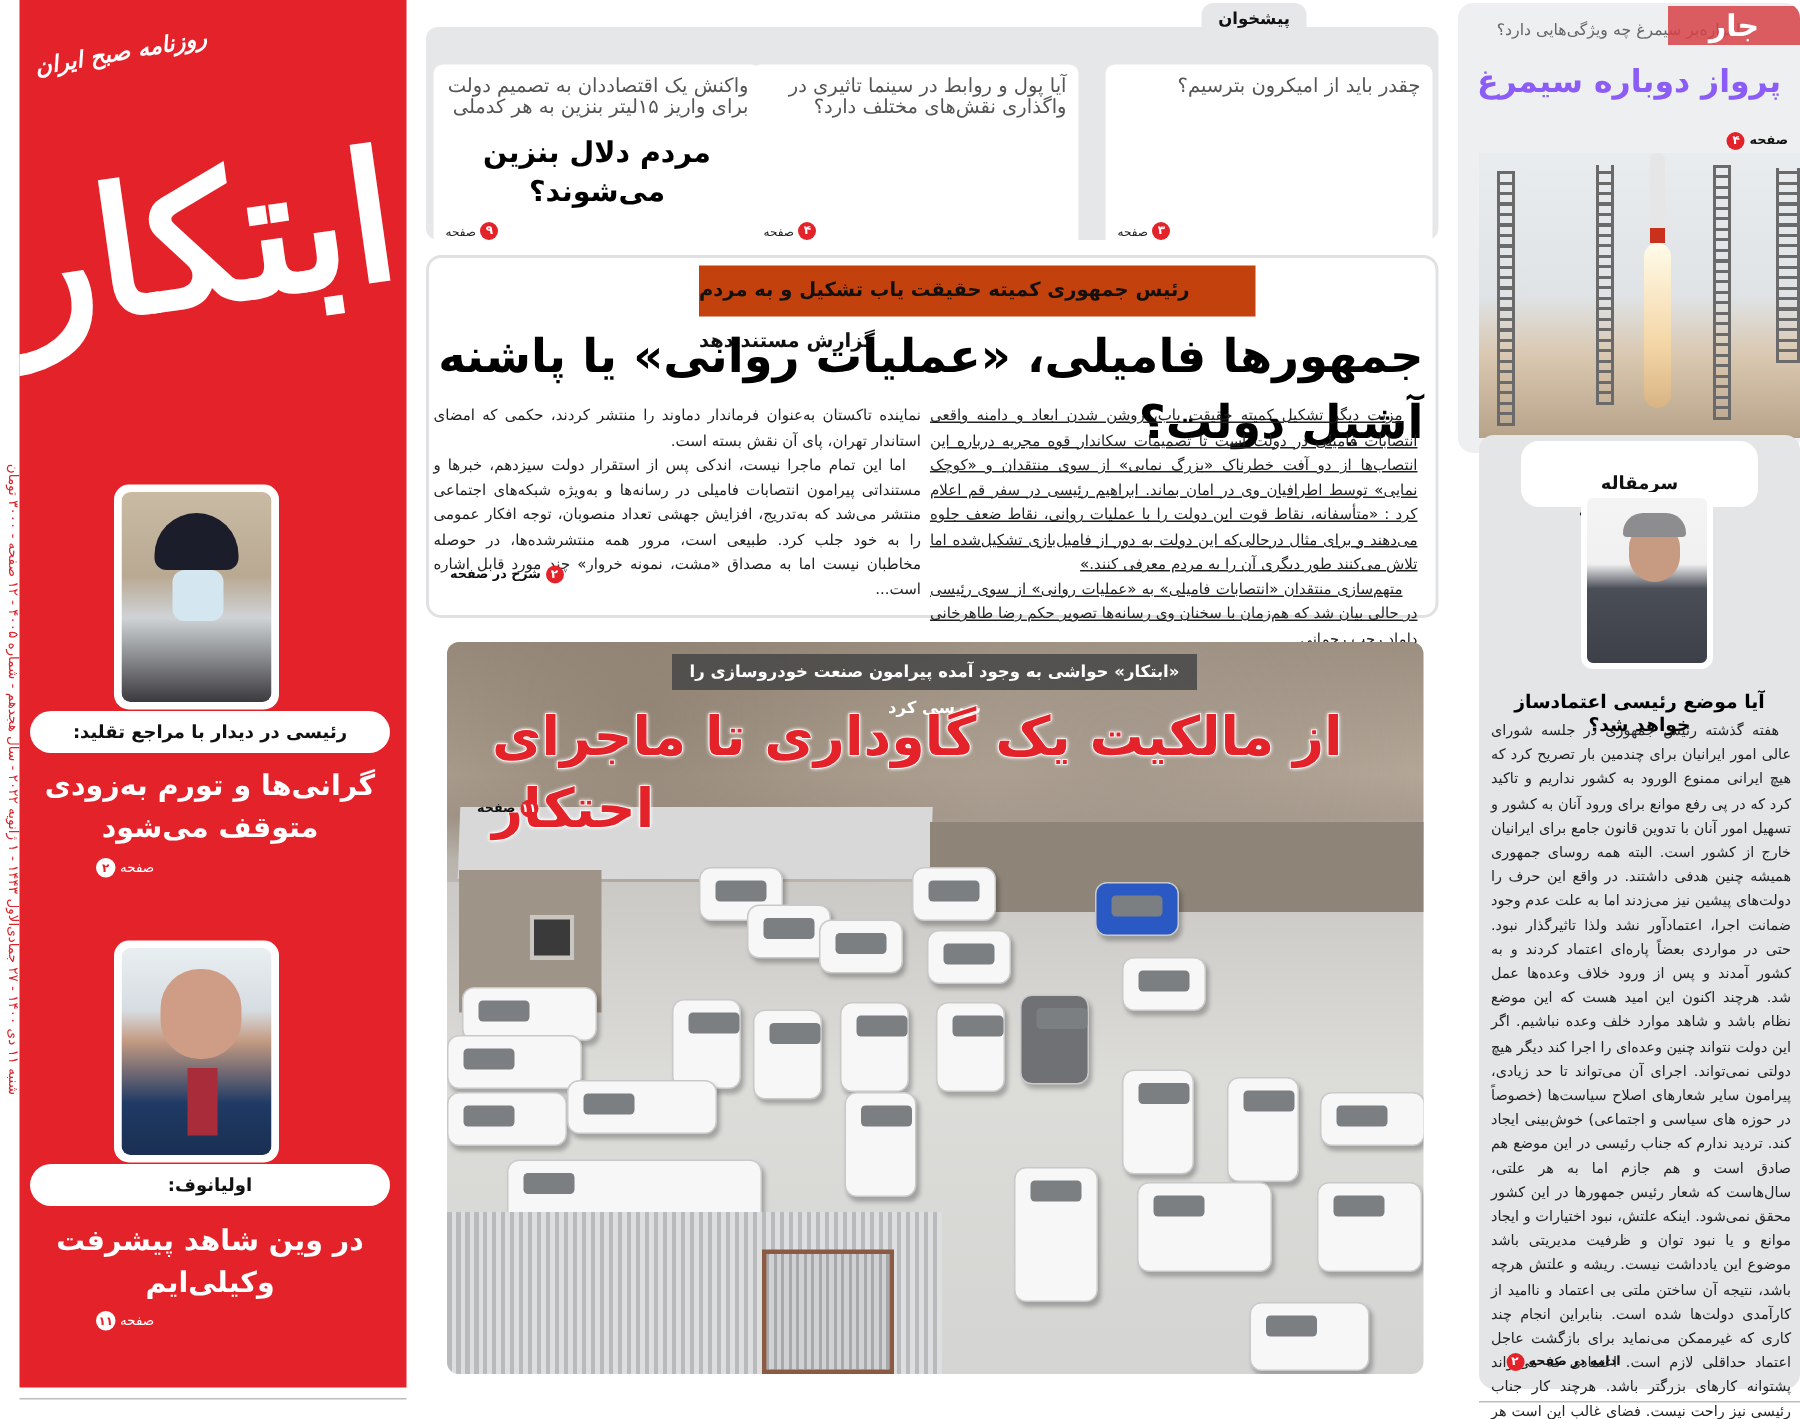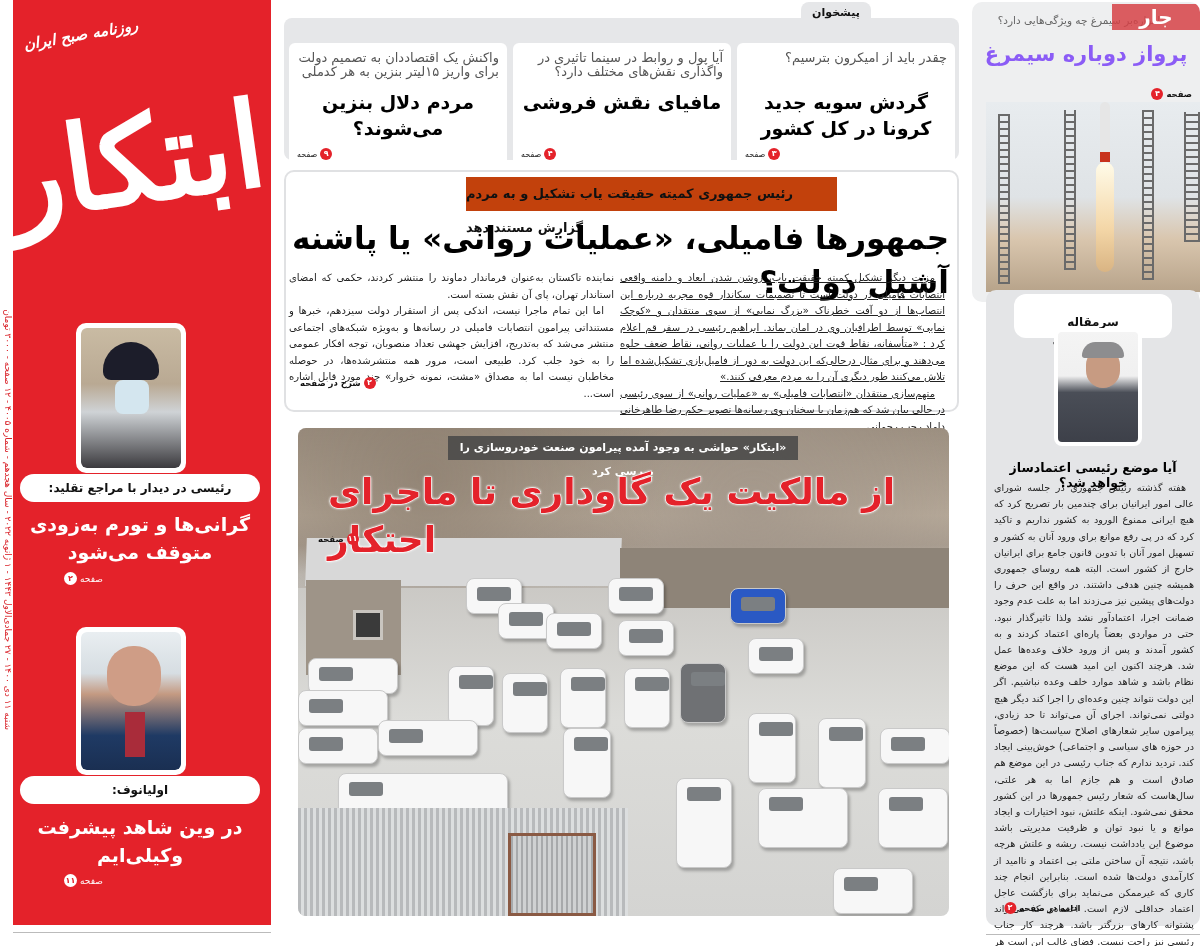--- a/index.html
+++ b/index.html
@@ -147,30 +147,28 @@
     </div>
   </div>
   <div class="bottom-rule"></div>
 </div>
 
 <div class="teaser-wrap">
   <div class="teaser-tab" style="top:-16px;">پیشخوان</div>
 
   <div class="teaser" style="right:4px;">
     <div class="kicker">چقدر باید از امیکرون بترسیم؟</div>
-    <div class="title">گردش سویه جدید کرونا در کل کشور</div>
     <div class="ref">
       <span class="dot-r">۳</span>
       <span>صفحه</span>
     </div>
   </div>
 
-  <div class="teaser" style="right:228px;margin-left:24px;">
+  <div class="teaser" style="right:240px;margin-left:24px;">
     <div class="kicker">آیا پول و روابط در سینما تاثیری در واگذاری نقش‌های مختلف دارد؟</div>
-    <div class="title">مافیای نقش فروشی</div>
     <div class="ref">
       <span class="dot-r">۴</span>
       <span>صفحه</span>
     </div>
   </div>
 
   <div class="teaser" style="right:452px;">
     <div class="kicker">واکنش یک اقتصاددان به تصمیم دولت برای واریز ۱۵لیتر بنزین به هر کدملی</div>
     <div class="title">مردم دلال بنزین می‌شوند؟</div>
     <div class="ref">

